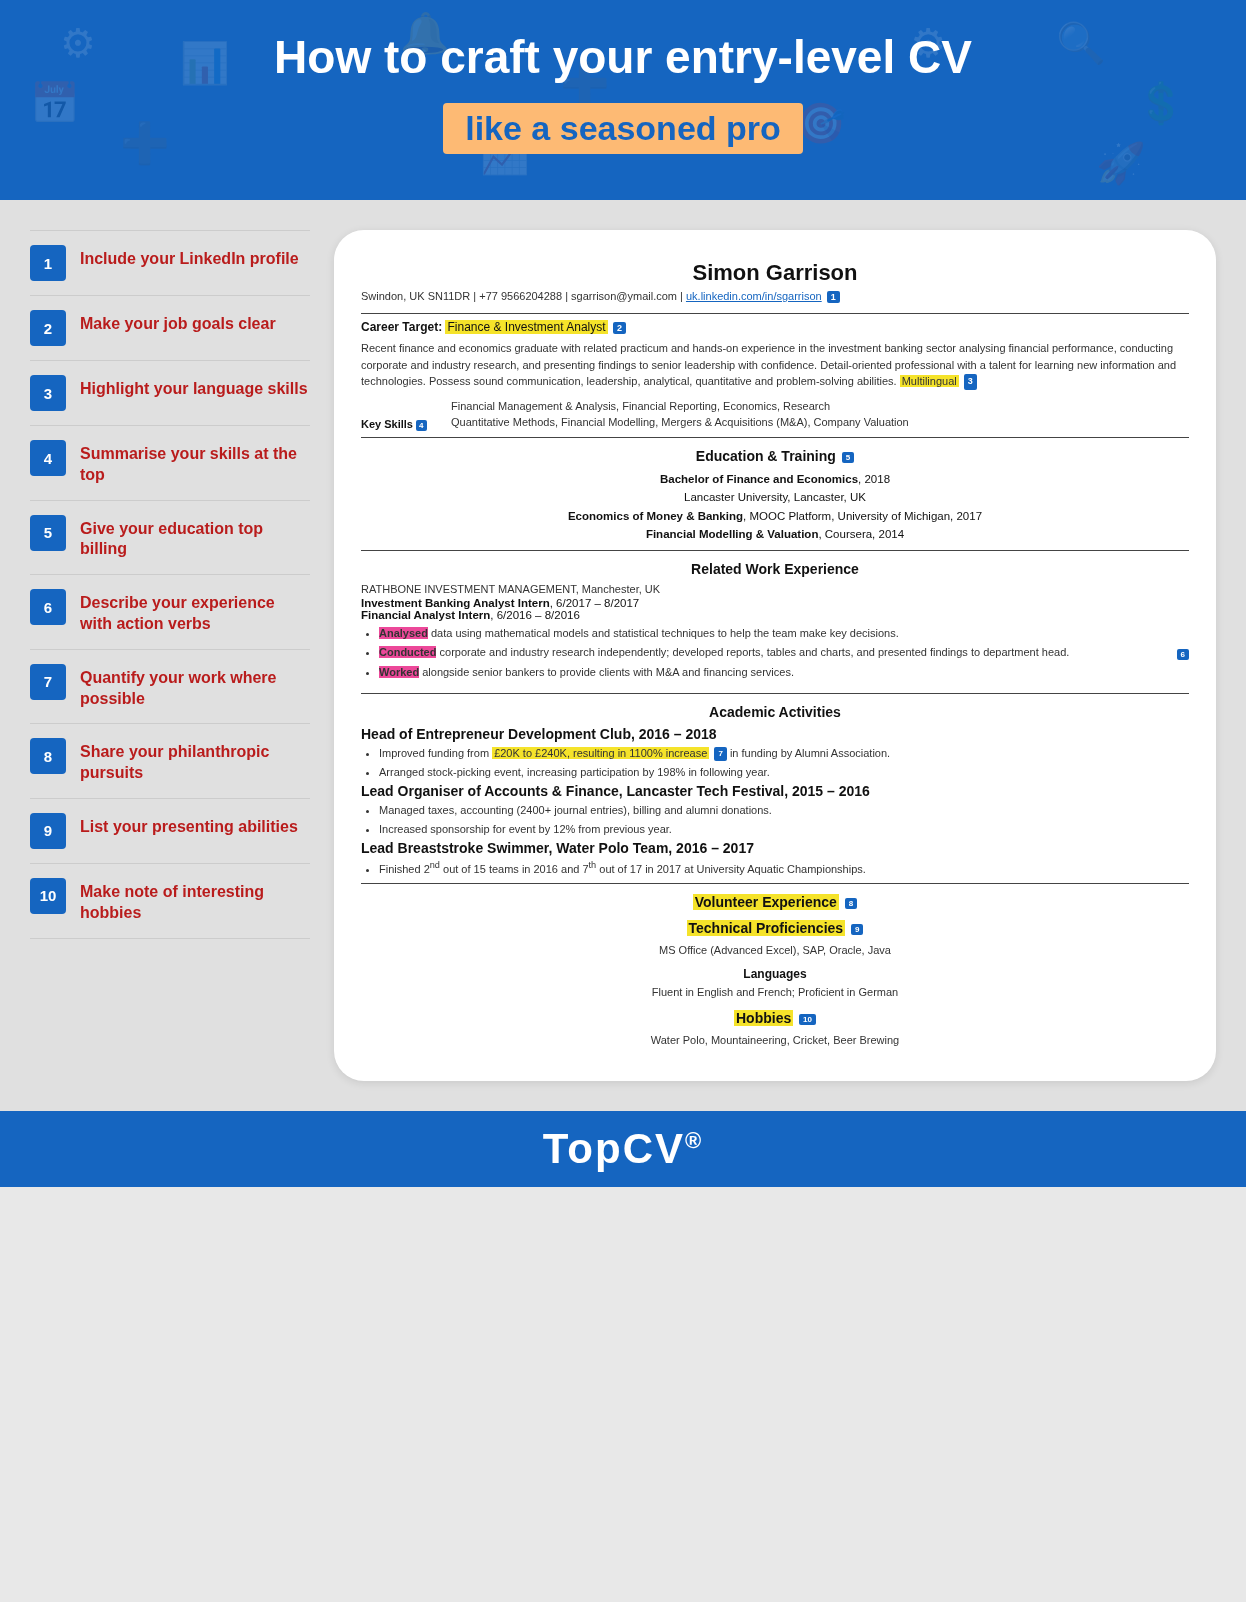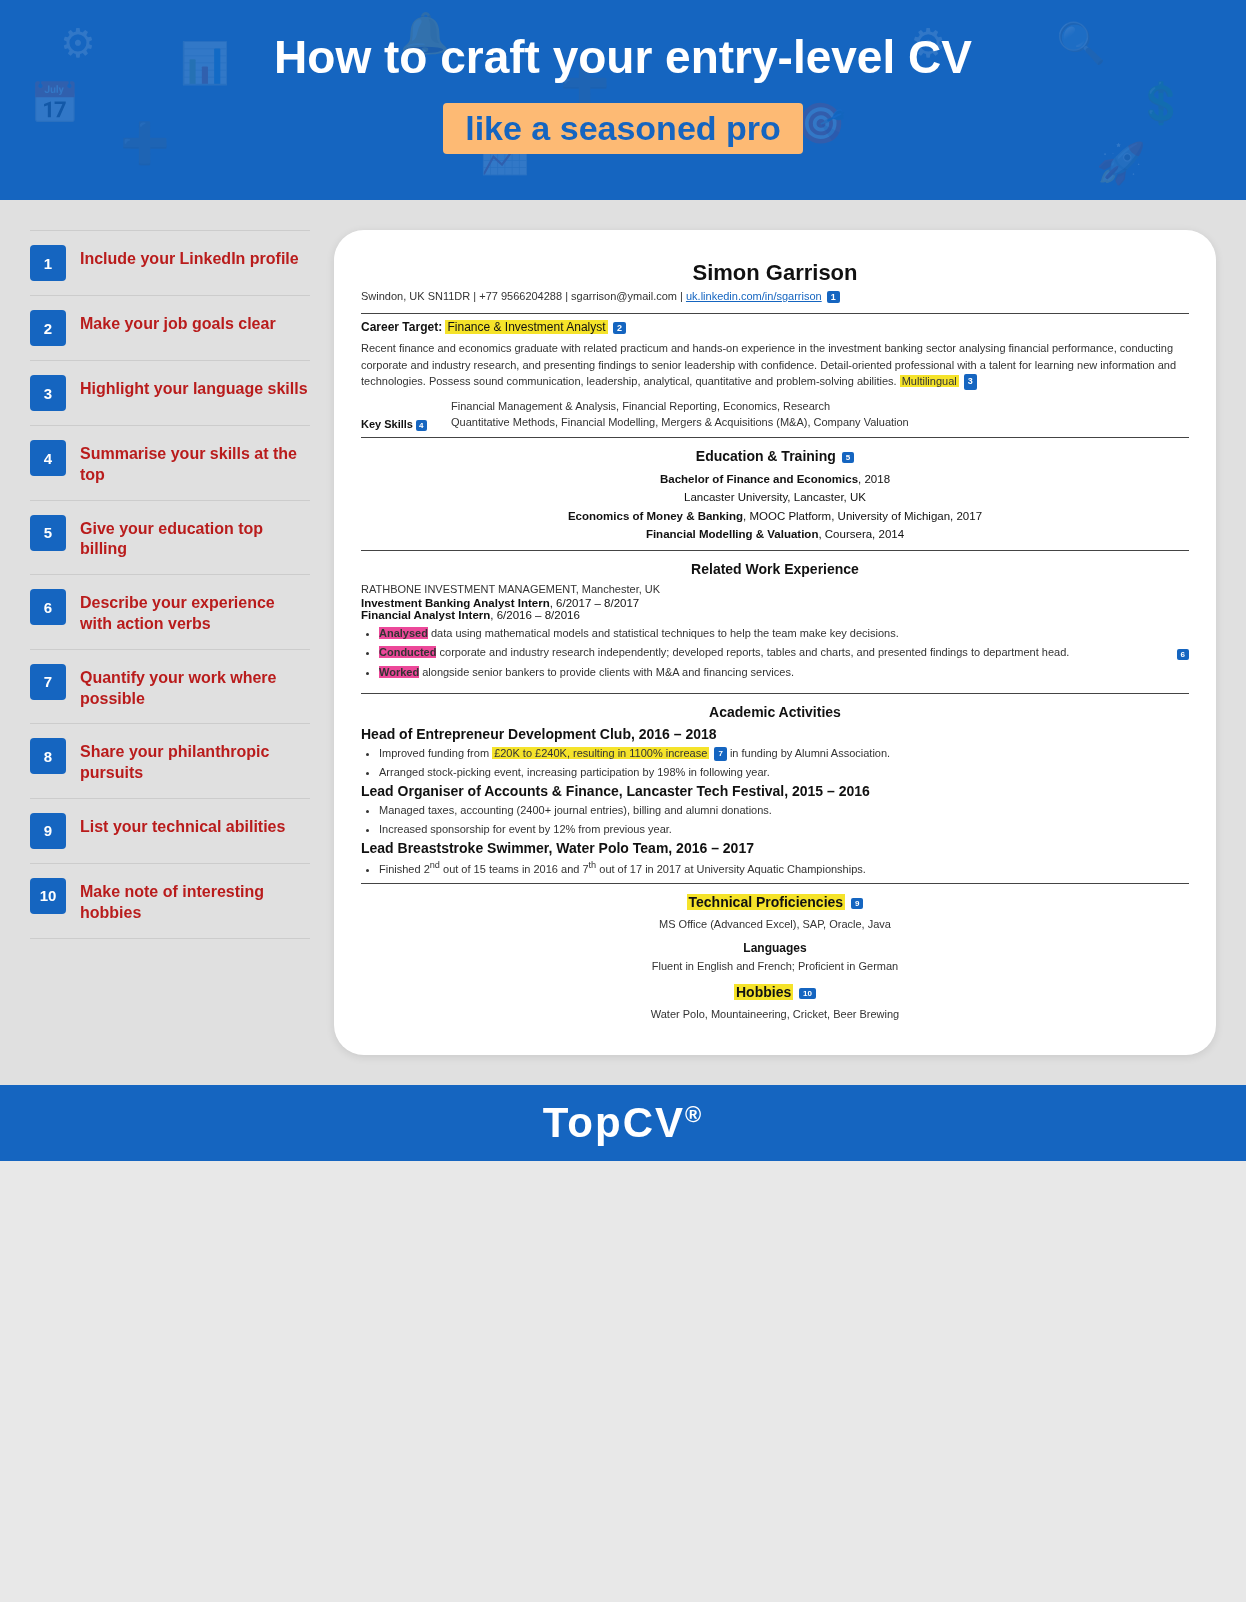--- a/index.html
+++ b/index.html
@@ -350,21 +350,21 @@
         <div class="tip-item">
       <div class="tip-number">7</div>
       <div class="tip-text">Quantify your work where possible</div>
     </div>
         <div class="tip-item">
       <div class="tip-number">8</div>
       <div class="tip-text">Share your philanthropic pursuits</div>
     </div>
         <div class="tip-item">
       <div class="tip-number">9</div>
-      <div class="tip-text">List your technical abilities</div>
+      <div class="tip-text">List your presenting abilities</div>
     </div>
         <div class="tip-item">
       <div class="tip-number">10</div>
       <div class="tip-text">Make note of interesting hobbies</div>
     </div>
       </div>
   </div>
 
   <div class="cv-panel">
 
@@ -460,20 +460,24 @@
 
     <div class="cv-activity-title">
       Lead Breaststroke Swimmer, Water Polo Team, 2016 – 2017
     </div>
     <ul class="cv-activity-bullets">
       <li>Finished 2<sup>nd</sup> out of 15 teams in 2016 and 7<sup>th</sup> out of 17 in 2017 at University Aquatic Championships.</li>
     </ul>
 
     <hr class="cv-divider">
 
+    <div class="cv-section-header">
+      <span class="hl">Volunteer Experience</span>
+      <span class="side-badge">8</span>
+    </div>
 
     <div class="cv-section-header">
       <span class="hl">Technical Proficiencies</span>
       <span class="side-badge">9</span>
     </div>
     <div class="cv-centered-text">MS Office (Advanced Excel), SAP, Oracle, Java</div>
 
     <div class="cv-centered-bold">Languages</div>
     <div class="cv-centered-text">Fluent in English and French; Proficient in German</div>
 

